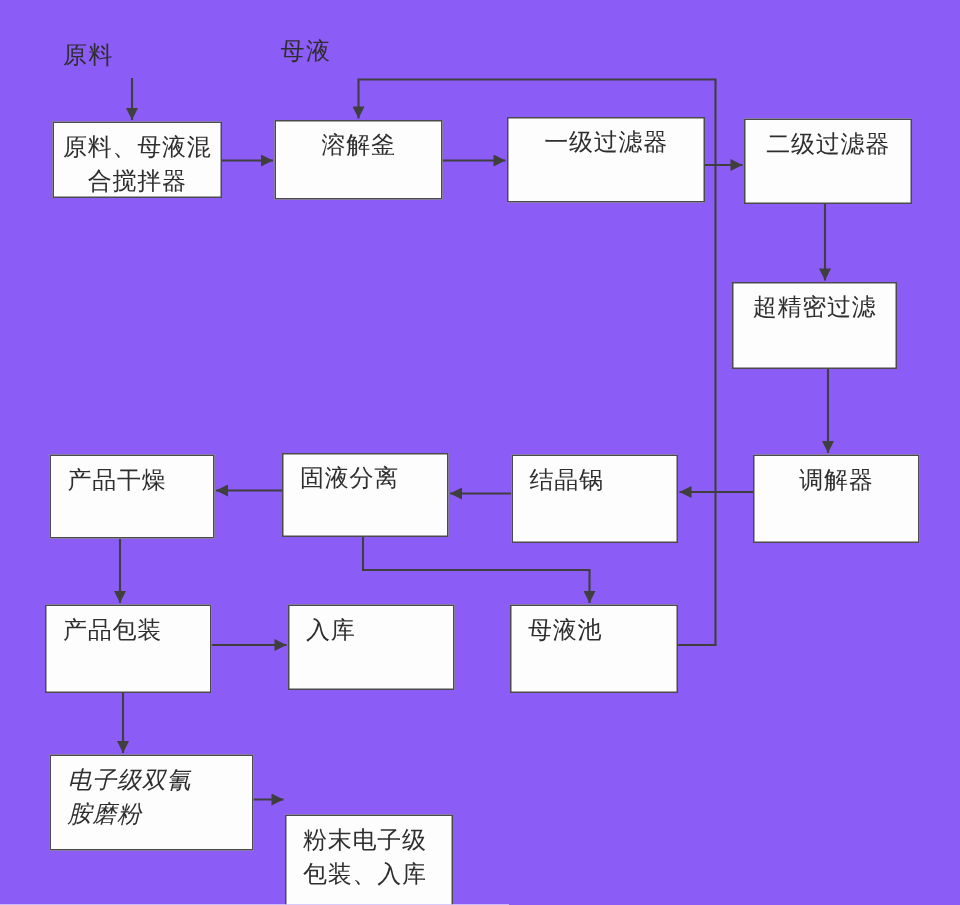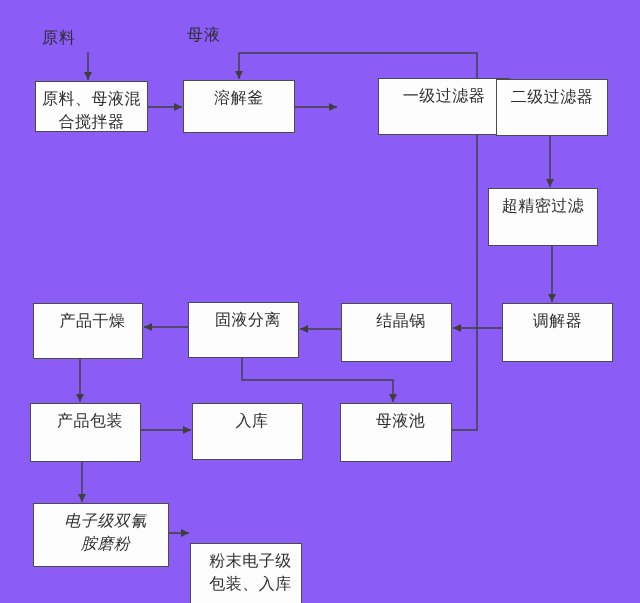--- a/index.html
+++ b/index.html
@@ -28,33 +28,33 @@
     box-sizing: border-box;
     border: 1.5px solid #4b4b4b;
     background: #fdfdfd;
     font-size: 16px;
     line-height: 23px;
     padding-top: 5px;
     white-space: pre-line;
     letter-spacing: 0.5px;
   }
   .t-center { text-align: center; padding-left: 2px; padding-right: 2px; }
-  .t-left   { text-align: center;   padding-left: 11px; padding-right: 2px; }
+  .t-left   { text-align: left;   padding-left: 11px; padding-right: 2px; }
 
   .free-label {
     position: absolute;
     font-size: 16px;
     line-height: 18px;
     letter-spacing: 1px;
   }
 
   
   .n-mixer       { left: 35px;  top: 81px;  width: 113px; height: 51px; }
   .n-dissolver   { left: 183px; top: 80px;  width: 112px; height: 53px; text-align: center; }
-  .n-filter1     { left: 338px; top: 78px;  width: 132px; height: 57px; margin-left: 40px; }
+  .n-filter1     { left: 338px; top: 78px;  width: 132px; height: 57px; }
   .n-filter2     { left: 496px; top: 79px;  width: 112px; height: 57px; }
   .n-ultra       { left: 488px; top: 188px; width: 110px; height: 58px; }
   .n-regulator   { left: 502px; top: 303px; width: 111px; height: 59px; }
   .n-crystallizer{ left: 341px; top: 303px; width: 111px; height: 59px; }
   .n-separator   { left: 188px; top: 302px; width: 111px; height: 56px; }
   .n-dryer       { left: 33px;  top: 303px; width: 110px; height: 56px; }
   .n-packing     { left: 30px;  top: 403px; width: 111px; height: 59px; }
   .n-warehouse   { left: 192px; top: 403px; width: 111px; height: 57px; }
   .n-pool        { left: 340px; top: 403px; width: 112px; height: 59px; }
   .n-grinding    { left: 33px;  top: 503px; width: 136px; height: 64px; font-style: italic; }

